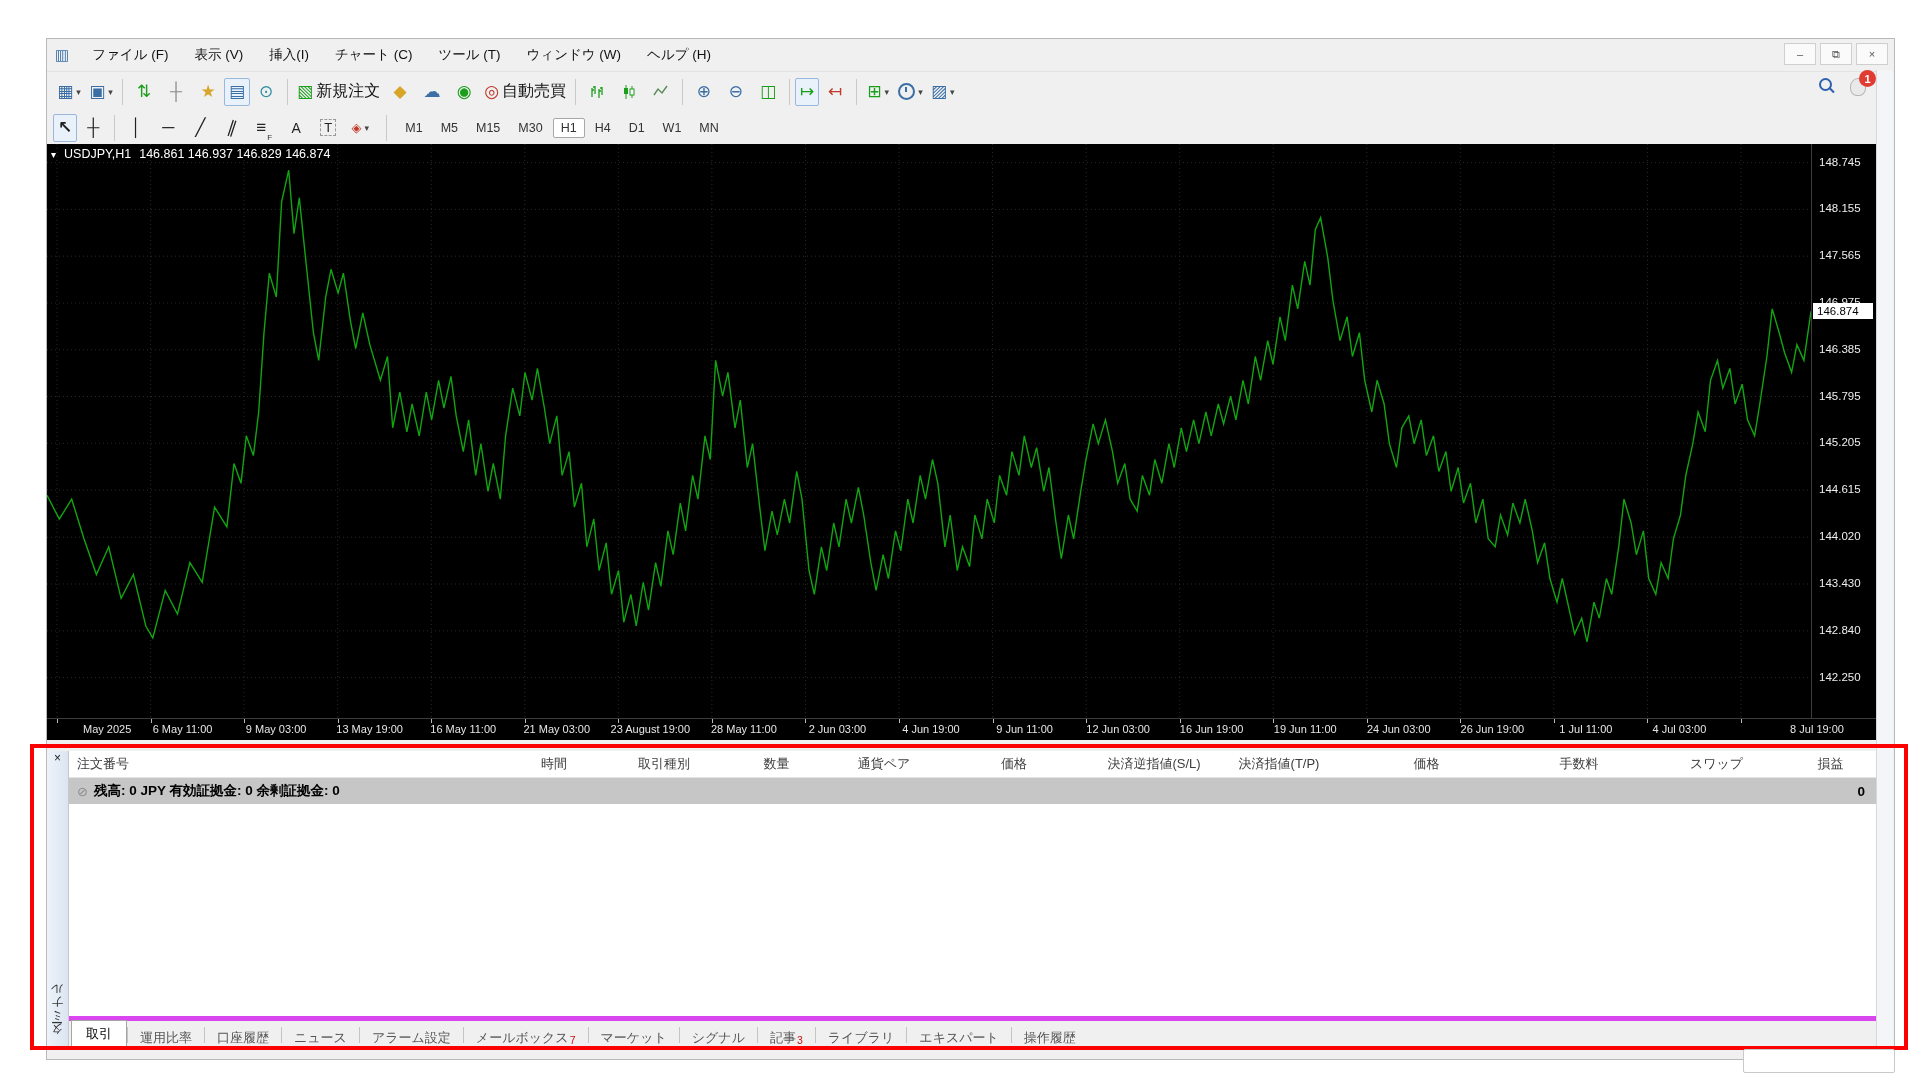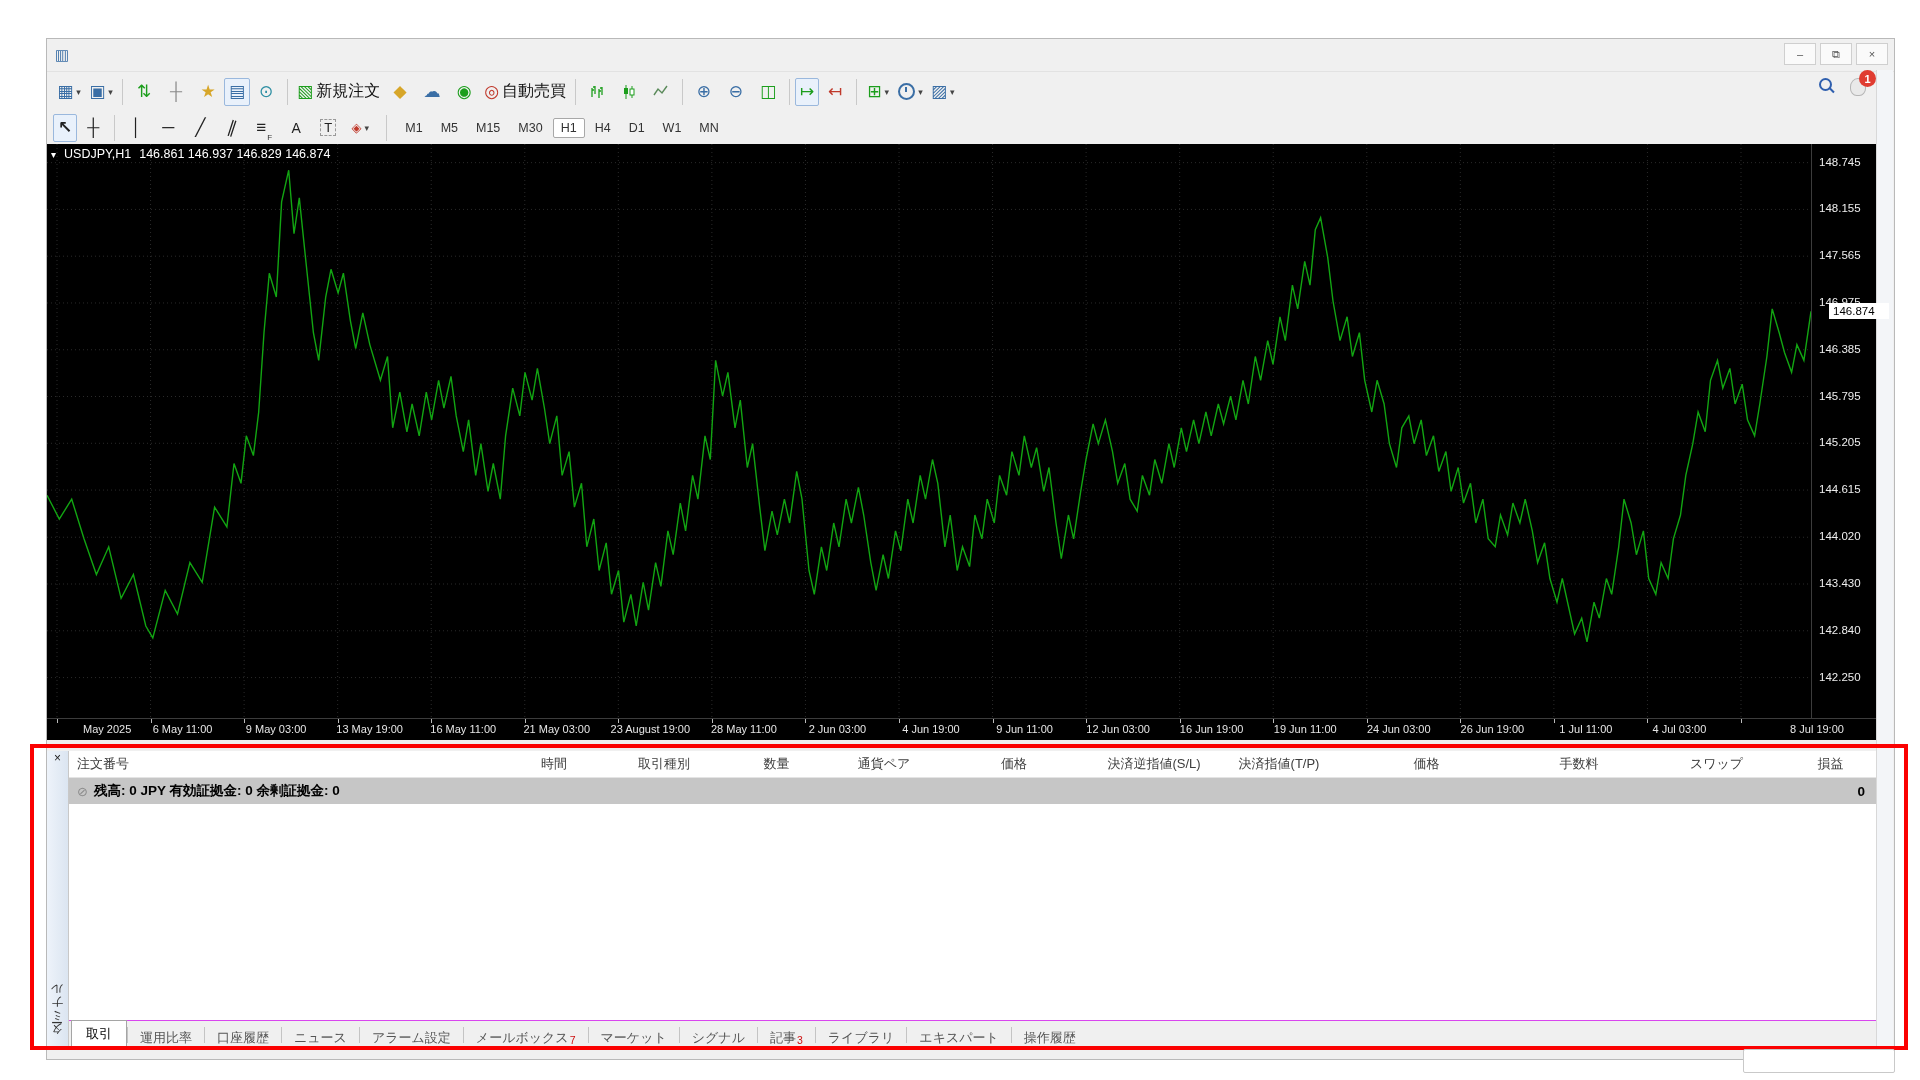--- a/index.html
+++ b/index.html
@@ -42,21 +42,21 @@
     color:#fff;font-size:11px;display:flex;align-items:center;justify-content:center;font-weight:bold;}
   .tright{position:absolute;right:24px;top:36px;display:flex;align-items:center;gap:16px;}
   
   .chartwrap{position:absolute;left:0;top:105px;width:1830px;height:596px;background:#000;}
   .plot{position:absolute;left:0;top:0;width:1764px;height:574px;}
   .chart-label{position:absolute;left:4px;top:3px;color:#fff;font-size:12.5px;display:flex;gap:8px;
     align-items:center;z-index:3;}
   .chart-label .cl-arrow{font-size:10px;}
   .price-axis{position:absolute;left:1764px;top:0;width:66px;height:574px;border-left:1px solid #3c3c3c;}
   .ptick{position:absolute;left:7px;color:#ededed;font-size:11.5px;}
-  .pricebox{position:absolute;left:17px;width:60px;height:16px;background:#fff;color:#000;font-size:11.5px;
+  .pricebox{position:absolute;left:1px;width:60px;height:16px;background:#fff;color:#000;font-size:11.5px;
     display:flex;align-items:center;padding-left:4px;box-sizing:border-box;z-index:2;text-align:right;}
   .time-axis{position:absolute;left:0;top:574px;width:1830px;height:22px;border-top:1px solid #3c3c3c;}
   .ttick{position:absolute;top:4px;color:#e6e6e6;font-size:11px;white-space:nowrap;transform:translateX(-50%);margin-left:32px;}
   .ttick.first{transform:none;}
   .tmark{position:absolute;top:0;width:1px;height:4px;background:#bbb;}
   
   .terminal{position:absolute;left:0;top:712px;width:1830px;height:296px;background:#fff;display:flex;}
   .t-strip{width:22px;background:linear-gradient(90deg,#eef3fa,#dbe5f1);border-right:1px solid #c8c8c8;
     display:flex;flex-direction:column;justify-content:space-between;align-items:center;padding:1px 0 4px 0;
     box-sizing:border-box;}
@@ -66,21 +66,21 @@
   .t-header{height:26px;display:flex;align-items:center;background:#fff;border-bottom:1px solid #e4e4e4;
     font-size:13px;color:#3c3c3c;}
   .t-header .hc{box-sizing:border-box;padding-right:10px;text-align:center;white-space:nowrap;overflow:hidden;}
   .t-header .hc.first{text-align:left;padding-left:8px;}
   .t-header .hc.last{flex:1;}
   .t-balance{height:26px;display:flex;align-items:center;background:#c6c6c6;font-size:13.5px;color:#000;
     font-weight:bold;}
   .t-balance .bicon{color:#8a8a8a;font-weight:normal;font-size:13px;margin:0 6px 0 8px;}
   .t-balance .bprofit{margin-left:auto;padding-right:12px;}
   .t-body{flex:1;background:#fff;}
-  .t-tabs{height:26px;display:flex;align-items:flex-end;background:#f0f0f0;border-top:1px solid #d946ef;
+  .t-tabs{height:26px;display:flex;align-items:flex-end;background:#f0f0f0;border-top:5px solid #d946ef;
     padding-left:2px;}
   .ttab{font-size:13px;color:#555;padding:0 12px;display:flex;align-items:flex-start;gap:1px;}
   .ttab.active{background:#fff;border:1px solid #a5a5a5;border-bottom:none;color:#000;padding:4px 14px;}
   .tbadge{color:#cc1111;font-size:10.5px;margin-top:5px;}
   .tabsep{width:1px;height:16px;background:#c4c4c4;margin-bottom:4px;}
   
   .vscroll{position:absolute;right:1px;top:31px;bottom:1px;width:16px;background:#f3f5f8;
     border-left:1px solid #d8d8d8;}
   .red-frame{position:absolute;left:30px;top:744px;width:1870px;height:298px;border:4px solid #fb0101;
     z-index:50;pointer-events:none;}
@@ -89,20 +89,29 @@
   .csvg{position:absolute;left:0;top:0;}
   .icon-svg{display:block;}
 </style>
 </head>
 <body>
 
 <div class="app">
 
   <div class="menubar">
     <span class="applogo">▥</span>
+    <div id="menu-items" style="display:flex;">
+        <span class="menu-item">ファイル (F)</span>
+        <span class="menu-item">表示 (V)</span>
+        <span class="menu-item">挿入(I)</span>
+        <span class="menu-item">チャート (C)</span>
+        <span class="menu-item">ツール (T)</span>
+        <span class="menu-item">ウィンドウ (W)</span>
+        <span class="menu-item">ヘルプ (H)</span>
+      </div>
     <div class="wincontrols">
       <span class="wc">–</span>
       <span class="wc">⧉</span>
       <span class="wc">×</span>
     </div>
   </div>
 
   <div class="toolbar1">
     <span class="tb">
         <span class="c-blue">▦</span>

